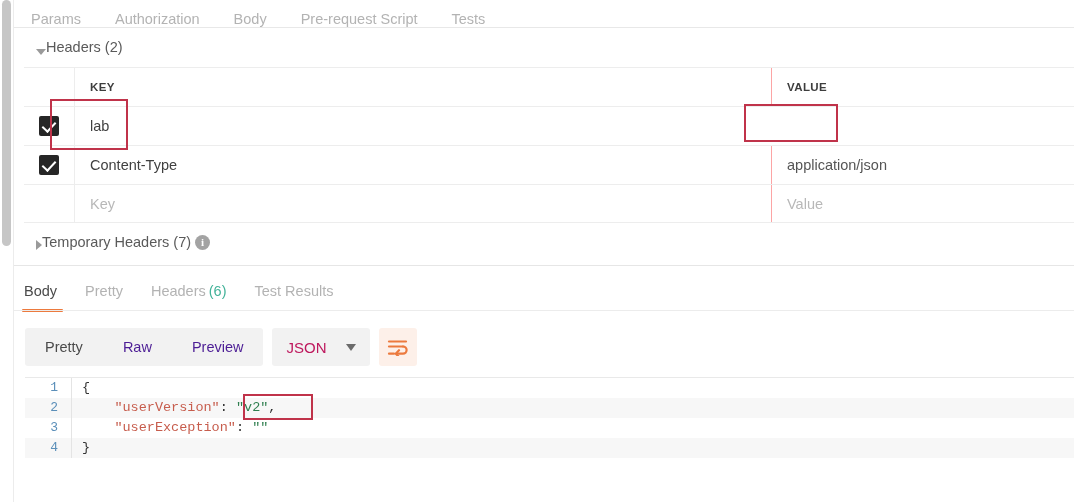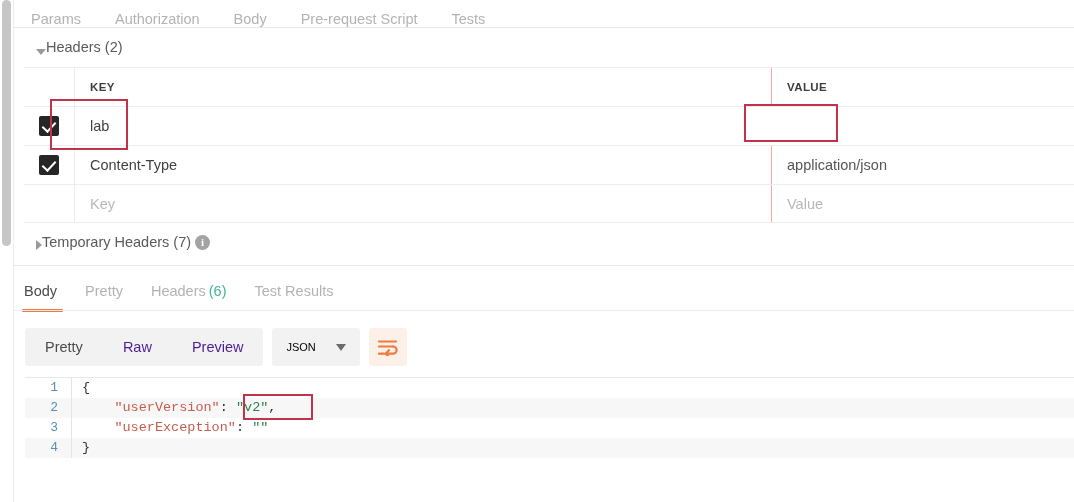--- a/index.html
+++ b/index.html
@@ -260,22 +260,22 @@
   .seg button.active { color: #4a4a4a; }
 
   .dd {
     display: flex;
     align-items: center;
     gap: 20px;
     background: #f2f2f2;
     border-radius: 3px;
     height: 38px;
     padding: 0 14px;
-    font-size: 11px;
-    color: #000000;
+    font-size: 15px;
+    color: #be185d;
     cursor: pointer;
   }
   .dd .caret {
     width: 0; height: 0;
     border-left: 5.5px solid transparent;
     border-right: 5.5px solid transparent;
     border-top: 7px solid #6b6b6b;
   }
 
   .wrapbtn {

